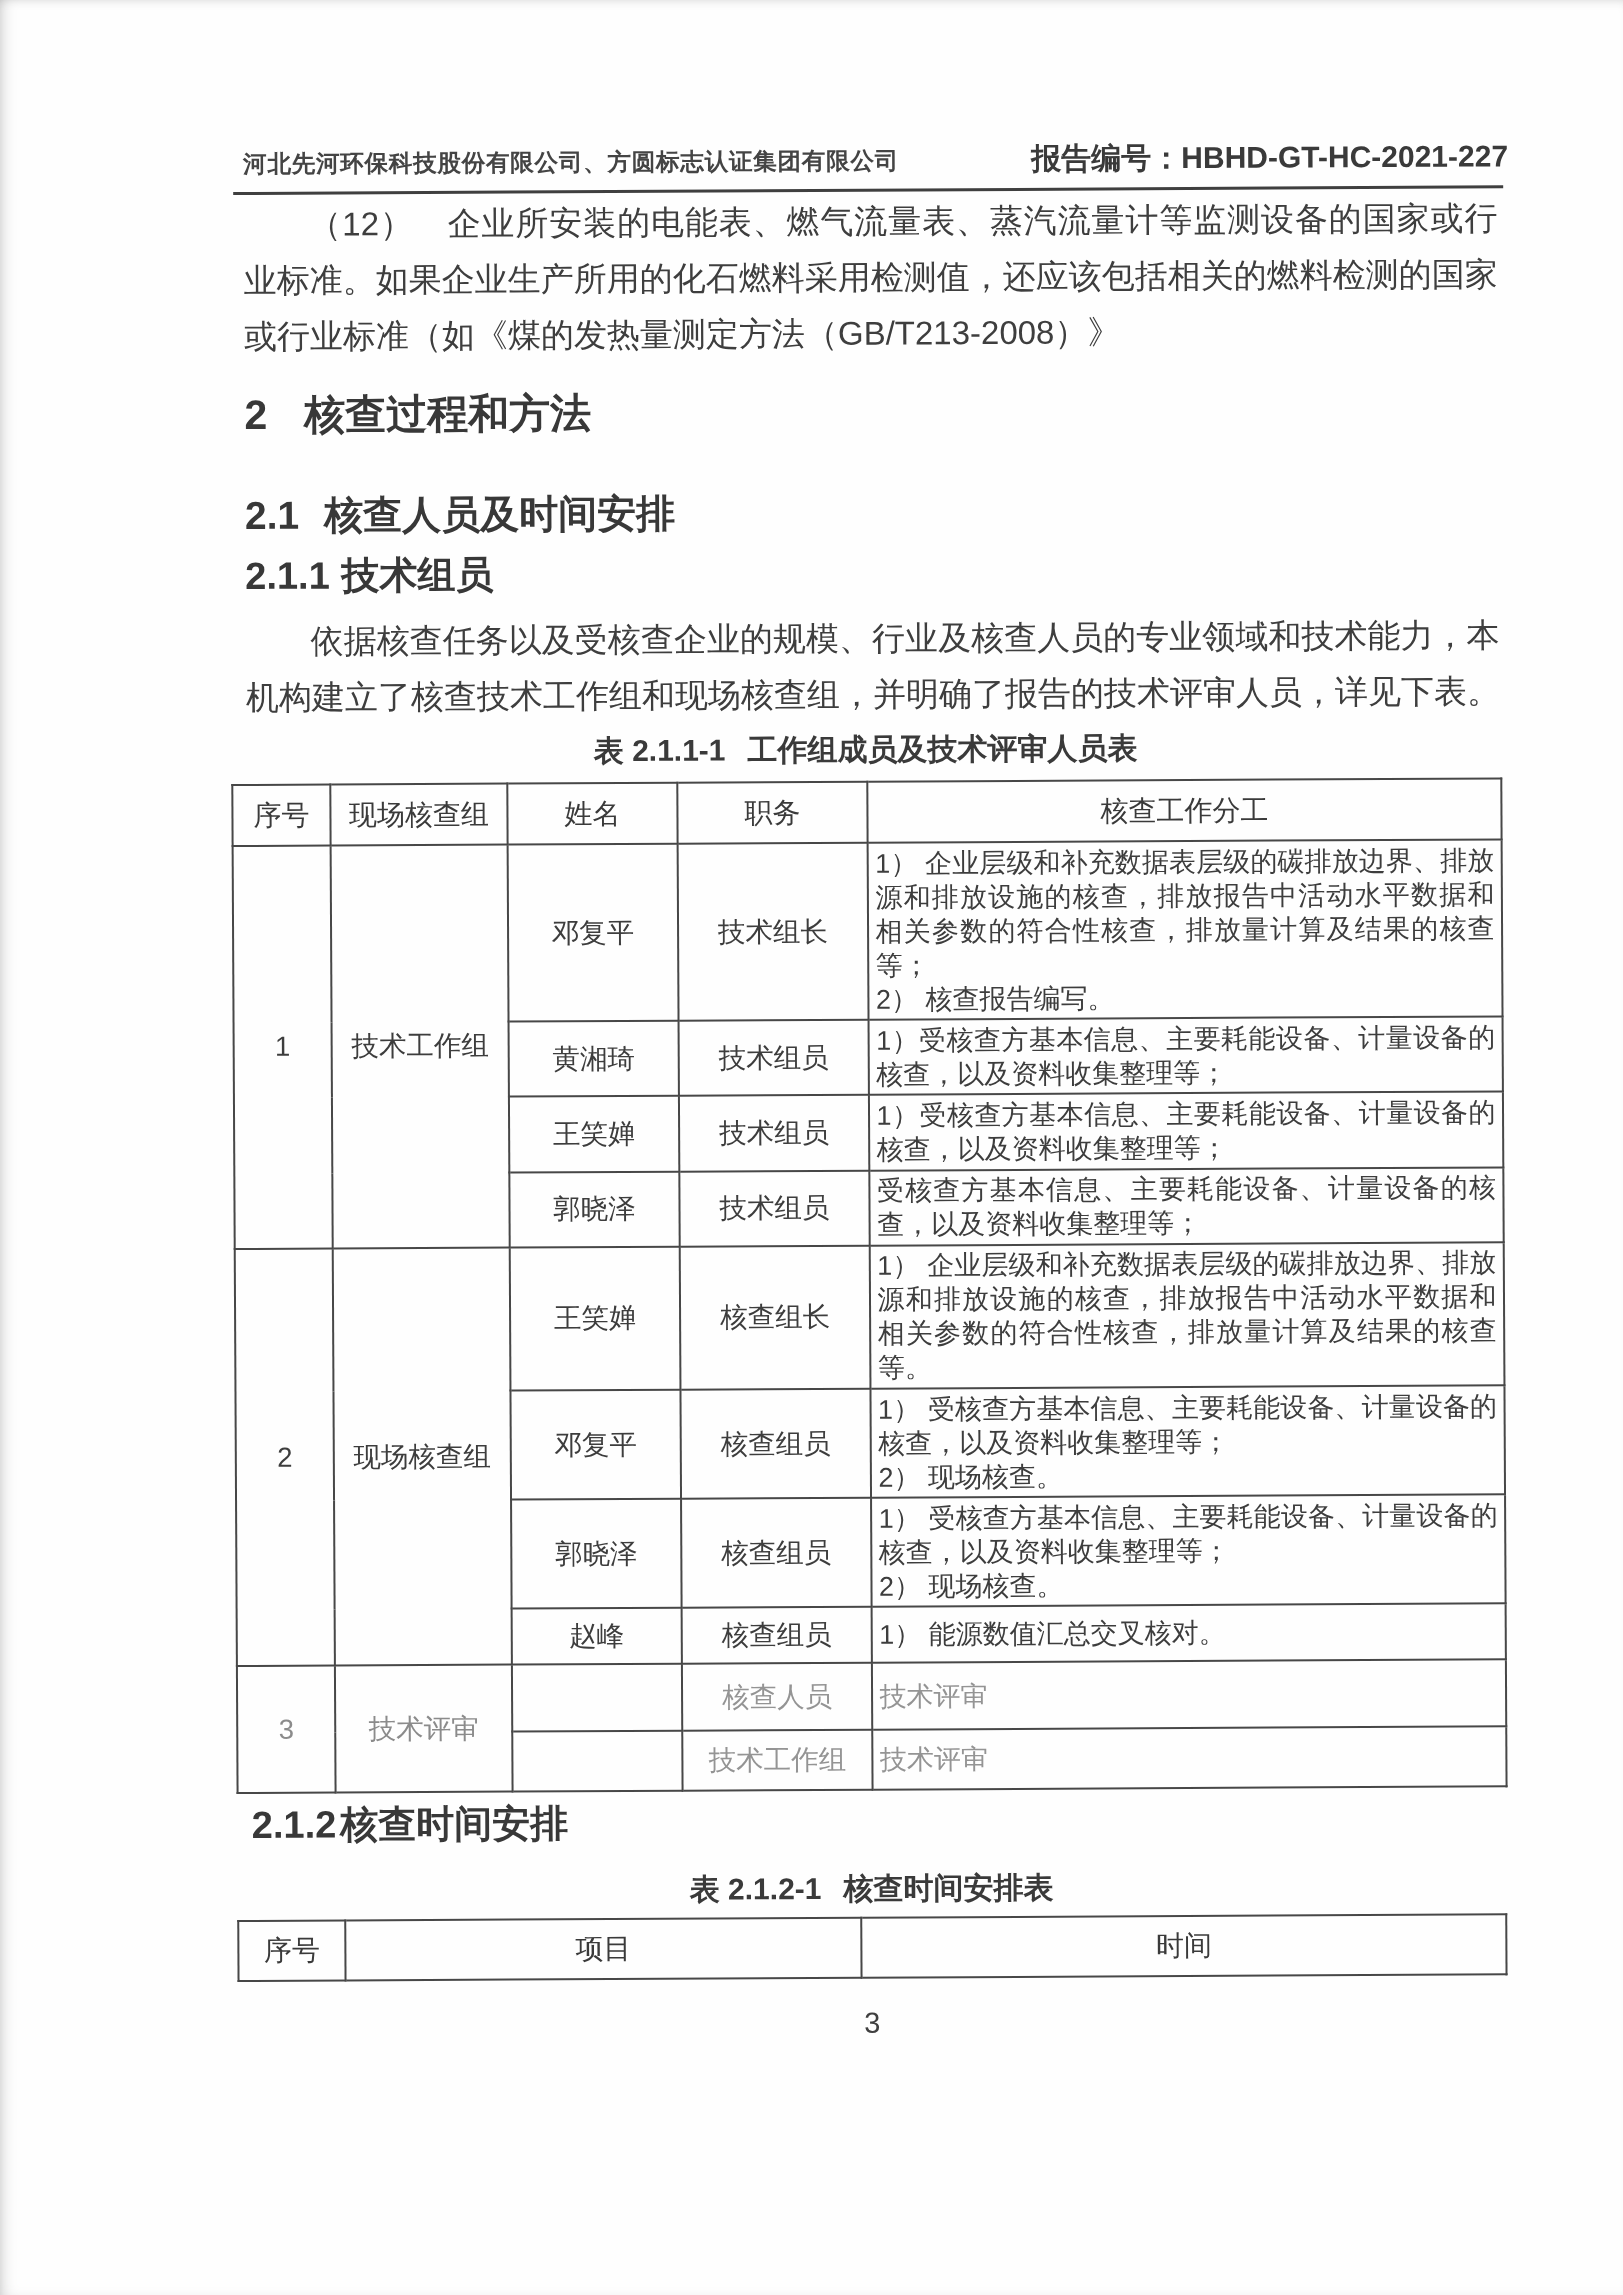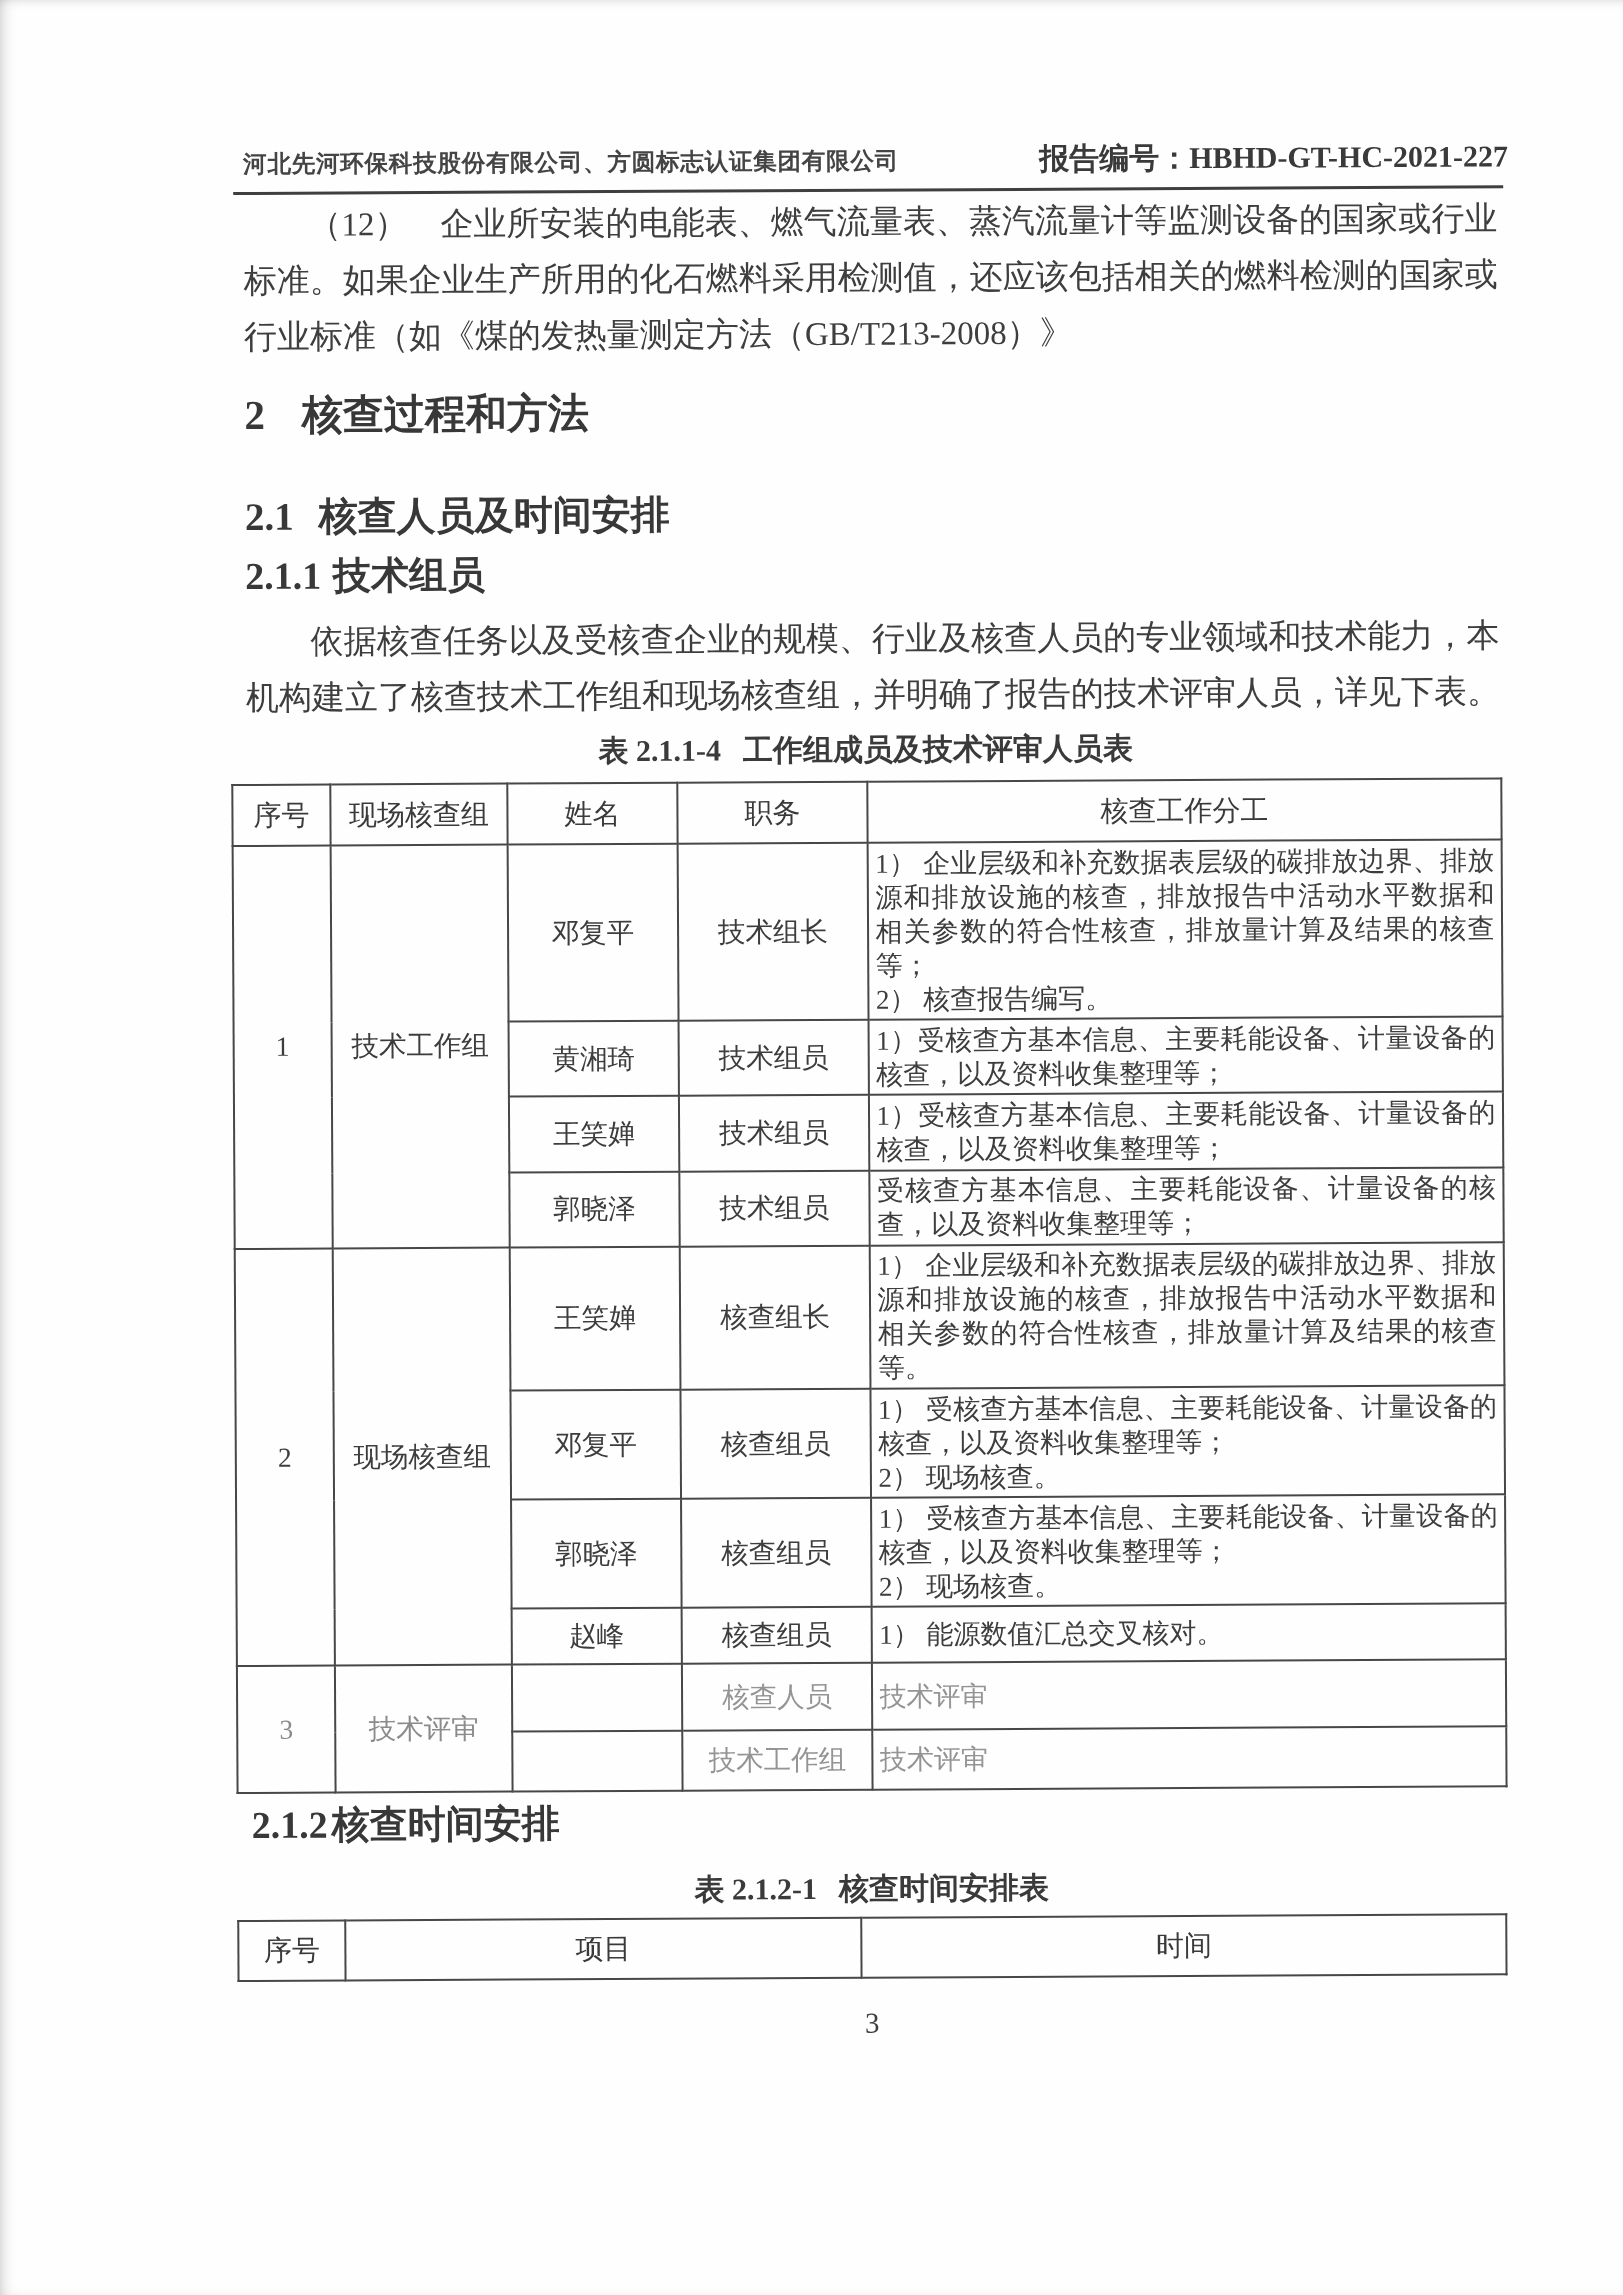--- a/index.html
+++ b/index.html
@@ -6,21 +6,21 @@
     margin: 0;
     padding: 0;
     background: #ffffff;
   }
   .sheet {
     position: relative;
     width: 1623px;
     height: 2295px;
     background: #fefefe;
     overflow: hidden;
-    font-family: Liberation Serif, serif;
+    font-family: Liberation Sans, sans-serif;
     color: #3b3b3b;
     box-shadow: inset 9.2px 0 17px -10.5px rgba(0,0,0,0.28), inset 0 6.5px 13px -9.2px rgba(0,0,0,0.18);
   }
   .tilt {
     position: absolute;
     left: 0; top: 0; right: 0; bottom: 0;
     transform: rotate(-0.3deg);
     transform-origin: 50% 40%;
   }
 
@@ -154,21 +154,21 @@
     <div class="hdr-rule"></div>
 
     <div class="para p12">（12）　企业所安装的电能表、燃气流量表、蒸汽流量计等监测设备的国家或行业标准。如果企业生产所用的化石燃料采用检测值，还应该包括相关的燃料检测的国家或行业标准（如《煤的发热量测定方法（GB/T213-2008）》</div>
 
     <div class="hd h1"><span class="num">2</span><span>核查过程和方法</span></div>
     <div class="hd h2"><span class="num">2.1</span><span>核查人员及时间安排</span></div>
     <div class="hd h3"><span class="num">2.1.1</span><span>技术组员</span></div>
 
     <div class="para p-team">依据核查任务以及受核查企业的规模、行业及核查人员的专业领域和技术能力，本机构建立了核查技术工作组和现场核查组，并明确了报告的技术评审人员，详见下表。</div>
 
-    <div class="tbl-caption cap1"><span class="cap-no">表 2.1.1-4</span><span>工作组成员及技术评审人员表</span></div>
+    <div class="tbl-caption cap1"><span class="cap-no">表 2.1.1-1</span><span>工作组成员及技术评审人员表</span></div>
 
     <table class="doc t1">
       <colgroup>
         <col style="width:98px">
           <col style="width:177px">
           <col style="width:170px">
           <col style="width:190px">
           <col style="width:634px">
       </colgroup>
       <tbody>

